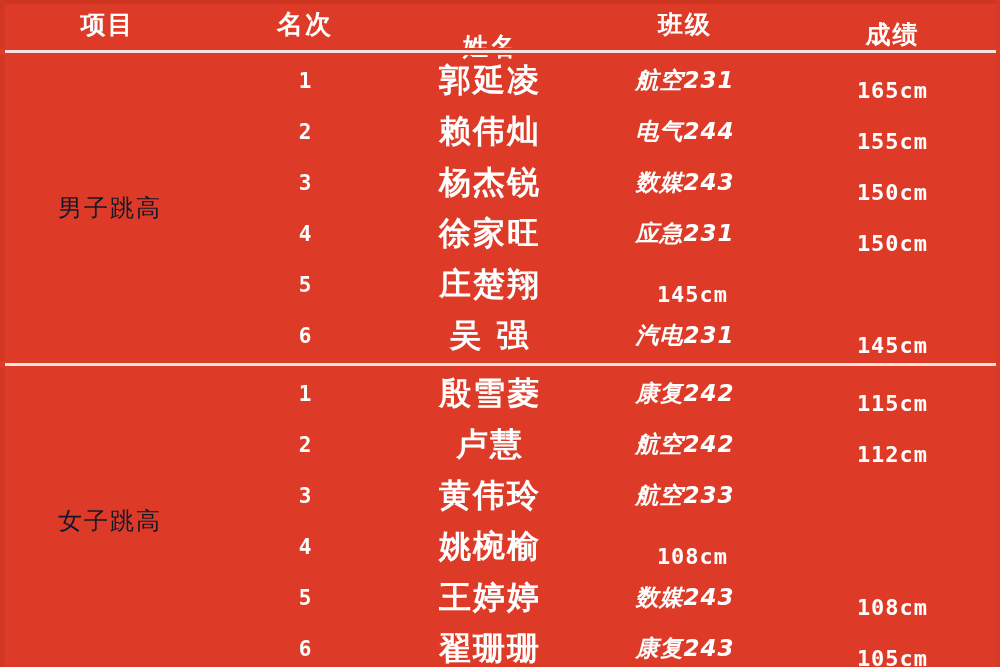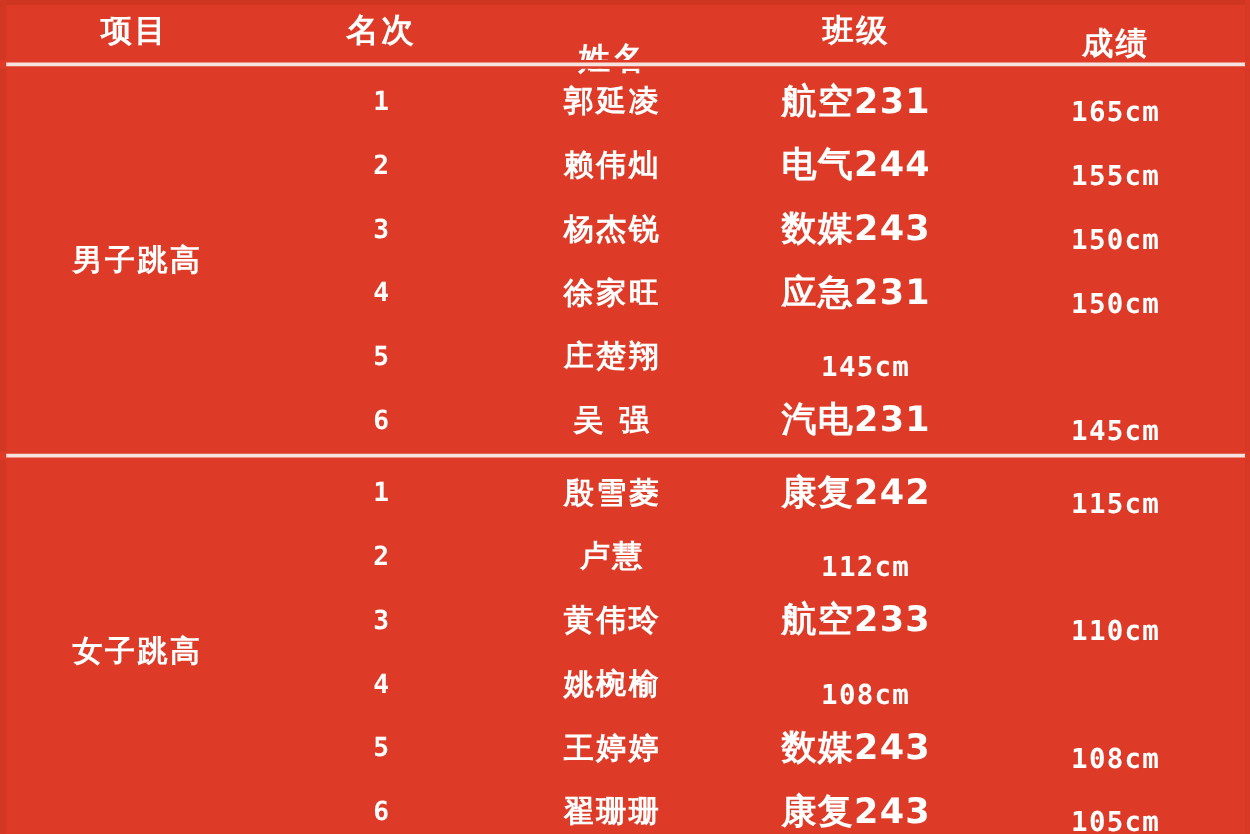--- a/index.html
+++ b/index.html
@@ -97,23 +97,23 @@
     width: 1000px;
     box-sizing: border-box;
   }
 
   .event-cell {
     width: 215px;
     flex: 0 0 215px;
     display: flex;
     align-items: center;
     justify-content: center;
-    color: #ffffff;
+    color: #0f172a;
     font-size: 24px;
-    font-weight: bold;
+    font-weight: normal;
     letter-spacing: 2px;
     padding-left: 5px;
     box-sizing: border-box;
   }
 
   .rows-wrap {
     flex: 1 1 auto;
   }
 
   .data-row {
@@ -127,21 +127,21 @@
     align-items: center;
     justify-content: center;
     color: #ffffff;
     box-sizing: border-box;
     white-space: pre;
   }
 
   
   .col-event  { width: 215px; flex: 0 0 215px; }
   .col-rank   { width: 180px; flex: 0 0 180px; font-size: 20px; font-weight: bold; }
-  .col-name   { width: 190px; flex: 0 0 190px; font-size: 24px; font-weight: bold; letter-spacing: 2px; }
+  .col-name   { width: 190px; flex: 0 0 190px; font-size: 32px; font-weight: bold; letter-spacing: 2px; }
   .col-class  { width: 200px; flex: 0 0 200px; font-size: 23px; font-weight: bold; letter-spacing: 1px; }
   .col-score  { width: 215px; flex: 0 0 215px; font-size: 22px; font-weight: bold; letter-spacing: 1px; margin-top: 20px; }
 
   .header-row .col-event  { width: 215px; flex: 0 0 215px; }
   .header-row .col-rank   { width: 180px; flex: 0 0 180px; font-size: 26px; }
   .header-row .col-name   { width: 190px; flex: 0 0 190px; margin-top: 44px; }
   .header-row .col-class  { width: 200px; flex: 0 0 200px; }
   .header-row .col-score  { width: 215px; flex: 0 0 215px; }
 
   .score-text {
@@ -149,22 +149,23 @@
     font-size: 22px;
     font-weight: bold;
     text-align: right;
   }
   .rank-text {
     font-family: "DejaVu Sans Mono", "Liberation Mono", monospace;
     font-size: 21px;
     font-weight: bold;
   }
   .class-text {
-    font-size: 28px;
-    font-weight: bold;
+    font-size: 23px;
+    font-weight: bold;
+    font-style: italic;
   }
 </style>
 </head>
 <body>
 
 <div class="results-board">
 
   <div class="top-edge"></div>
   <div class="left-edge"></div>
   <div class="right-edge"></div>
@@ -238,28 +239,28 @@
         <div class="data-row">
           <div class="cell col-rank"><span class="rank-text">1</span></div>
           <div class="cell col-name">殷雪菱</div>
           <div class="cell col-class"><span class="class-text">康复242</span></div>
           <div class="cell col-score"><span class="score-text">115cm</span></div>
         </div>
 
         <div class="data-row">
           <div class="cell col-rank"><span class="rank-text">2</span></div>
           <div class="cell col-name">卢慧</div>
+          <div class="cell col-class"><span class="class-text">航空242</span></div>
           <div class="cell col-score"><span class="score-text">112cm</span></div>
         </div>
 
         <div class="data-row">
           <div class="cell col-rank"><span class="rank-text">3</span></div>
           <div class="cell col-name">黄伟玲</div>
           <div class="cell col-class"><span class="class-text">航空233</span></div>
-          <div class="cell col-score"><span class="score-text">110cm</span></div>
         </div>
 
         <div class="data-row">
           <div class="cell col-rank"><span class="rank-text">4</span></div>
           <div class="cell col-name">姚椀榆</div>
           <div class="cell col-score"><span class="score-text">108cm</span></div>
         </div>
 
         <div class="data-row">
           <div class="cell col-rank"><span class="rank-text">5</span></div>

